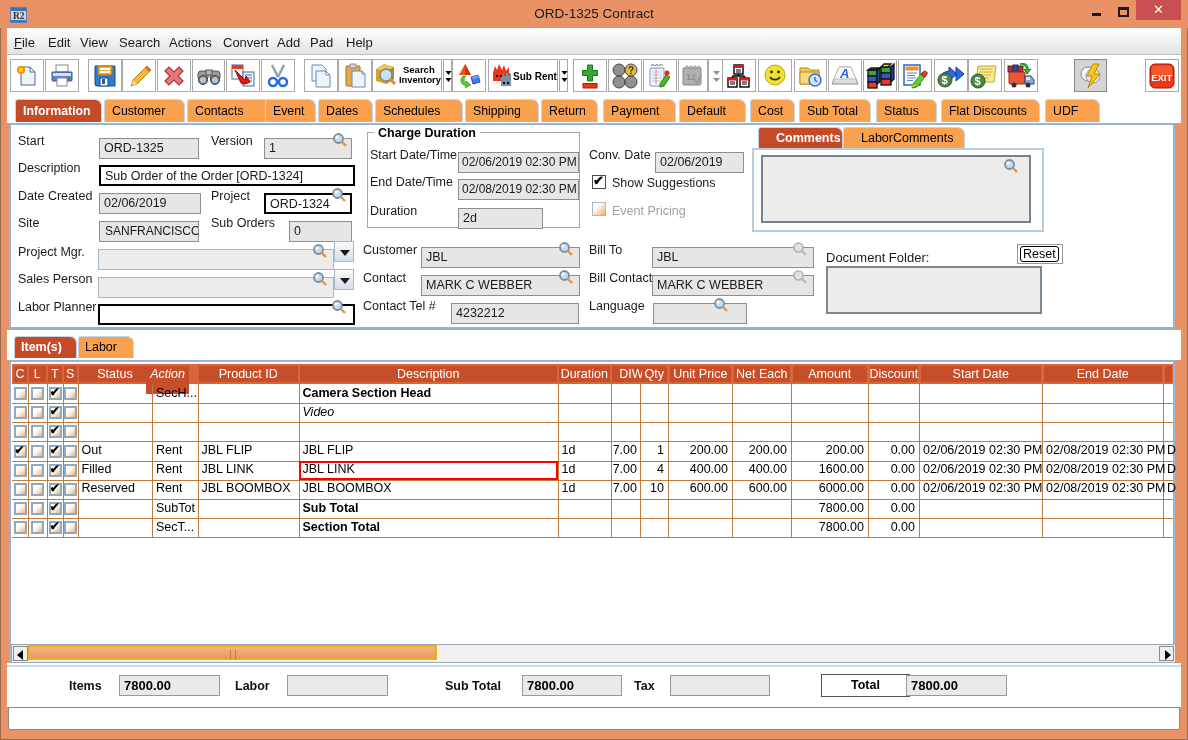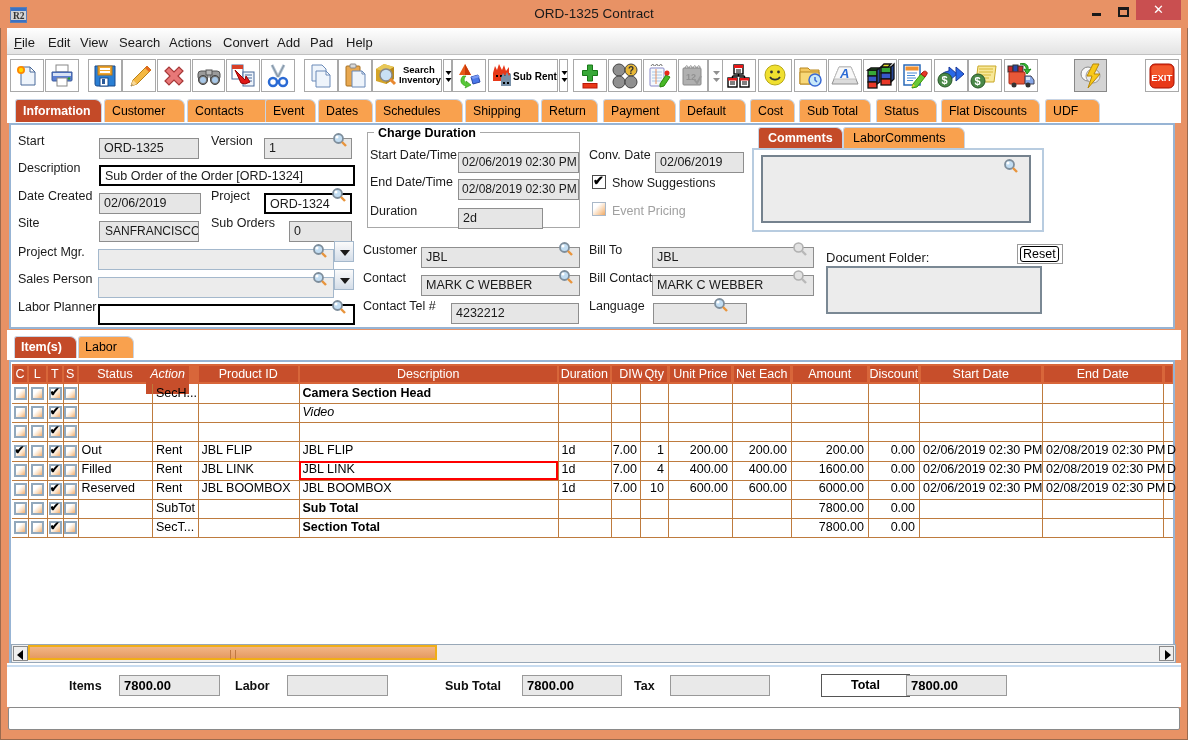--- a/index.html
+++ b/index.html
@@ -41,21 +41,21 @@
 .mag { position:absolute; width:16px; height:16px; }
 .ddbtn { position:absolute; width:20px; height:21px; background:linear-gradient(#fbfbfb,#d4dde8); border:1px solid #a4b8cc; }
 .ddbtn:after { content:""; position:absolute; left:5px; top:8px; border-left:5px solid transparent; border-right:5px solid transparent; border-top:6px solid #1a1a1a; }
 #groupbox { position:absolute; left:367px; top:132px; width:213px; height:96px; border:1px solid #a8a8a8; }
 #grouptitle { position:absolute; left:374px; top:126px; background:#fff; padding:0 4px; font-size:12.5px; font-weight:bold; color:#000; }
 .cb14 { position:absolute; width:14px; height:14px; background:#fff; border:1.5px solid #4a4a4a; }
 .check:after { content:"\2714"; position:absolute; left:0px; top:-3px; font-size:13px; font-weight:bold; color:#000; }
 .cbdis { background:linear-gradient(135deg,#ffffff 0%,#ffffff 30%,#f8d0a8 70%,#efa863 100%); border:1.5px solid #aab8c8; }
 
 
-.ctab { position:absolute; top:127px; height:22px; border:1px solid #c8d4e4; border-bottom:none; border-radius:3px 7px 0 0; font-size:12.5px; text-align:left; padding-left:9px; line-height:21px; }
+.ctab { position:absolute; top:127px; height:22px; border:1px solid #c8d4e4; border-bottom:none; border-radius:3px 7px 0 0; font-size:12.5px; text-align:left; padding-left:17px; line-height:21px; }
 #commentpanel { position:absolute; left:752px; top:148px; width:292px; height:84px; background:#fff; border:2px solid #b8cce0; }
 #commentbox { position:absolute; left:761px; top:155px; width:270px; height:68px; background:#ececec; border:2px solid #75828e; }
 #docbox { position:absolute; left:826px; top:266px; width:216px; height:48px; background:#ececec; border:2px solid #7a8894; }
 #resetbtn { position:absolute; left:1017px; top:244px; width:46px; height:20px; background:#fff; border:1px solid #9a9a9a; }
 #resetbtn .inner { position:absolute; left:2px; top:0.5px; padding:0 2px; border:1.5px solid #000; border-radius:3px; font-size:12.5px; }
 
 
 .itab { position:absolute; height:22px; border:1px solid #c8d4e4; border-bottom:none; border-radius:3px 7px 0 0; font-size:12.5px; text-align:left; padding-left:6px; line-height:21px; top:336px; }
 
 

